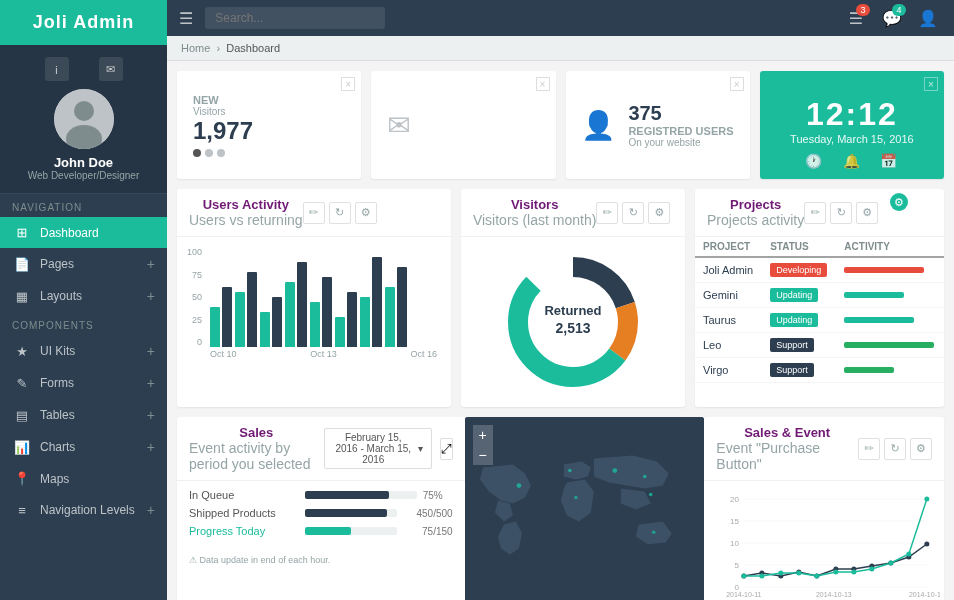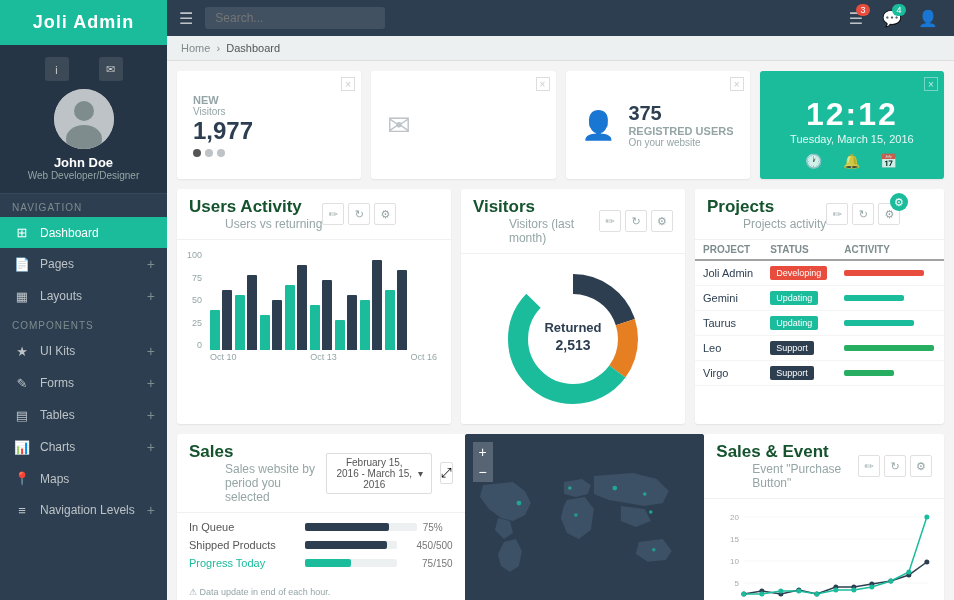--- a/index.html
+++ b/index.html
@@ -60,22 +60,22 @@
     .clock-card-close { position: absolute; top: 6px; right: 6px; color: rgba(255,255,255,0.7); font-size: 10px; cursor: pointer; border: 1px solid rgba(255,255,255,0.4); width: 14px; height: 14px; display: flex; align-items: center; justify-content: center; }
     .clock-time { font-size: 32px; font-weight: bold; letter-spacing: 2px; margin-top: 15px; }
     .clock-date { font-size: 11px; opacity: 0.9; margin-bottom: 8px; }
     .clock-icons { display: flex; gap: 20px; }
     .clock-icon-btn { font-size: 14px; color: rgba(255,255,255,0.8); cursor: pointer; }
 
     
     .middle-row { display: flex; gap: 10px; }
     .widget { background: #fff; border-radius: 3px; box-shadow: 0 1px 2px rgba(0,0,0,0.07); }
     .widget-header { display: flex; align-items: center; padding: 8px 12px; border-bottom: 1px solid #f0f0f0; }
-    .widget-title { font-size: 17px; font-weight: bold; color: #14532d; flex: 1; }
-    .widget-subtitle { font-size: 12px; color: #95a5a6; margin-left: 36px; }
+    .widget-title { font-size: 13px; font-weight: bold; color: #701a75; flex: 1; text-align: center; }
+    .widget-subtitle { font-size: 14px; color: #95a5a6; }
     .widget-actions { display: flex; gap: 4px; }
     .widget-action-btn { width: 22px; height: 22px; display: flex; align-items: center; justify-content: center; color: #95a5a6; cursor: pointer; font-size: 11px; border: 1px solid #e0e0e0; border-radius: 2px; }
     .widget-body { padding: 10px; }
 
     
     .bar-chart { display: flex; align-items: flex-end; gap: 3px; height: 100px; padding: 0 4px; }
     .bar-group { display: flex; gap: 2px; align-items: flex-end; }
     .bar { width: 10px; border-radius: 1px 1px 0 0; }
     .bar.teal { background: #1abc9c; }
     .bar.dark { background: #2c3e50; }
@@ -430,21 +430,21 @@
         </div>
       </div>
     </div>
 
     <div class="bottom-row">
 
       <div class="widget sales-widget">
         <div class="sales-header widget-header">
           <div>
             <div class="widget-title">Sales</div>
-            <div class="widget-subtitle">Sales website by period you selected</div>
+            <div class="widget-subtitle">Event activity by period you selected</div>
           </div>
           <div style="margin-left:auto;display:flex;gap:4px;align-items:center">
             <button class="date-range-btn">
               <span>February 15, 2016 - March 15, 2016</span>
               <span>▾</span>
             </button>
             <button class="expand-btn">⤢</button>
           </div>
         </div>
         <div class="sales-body">

